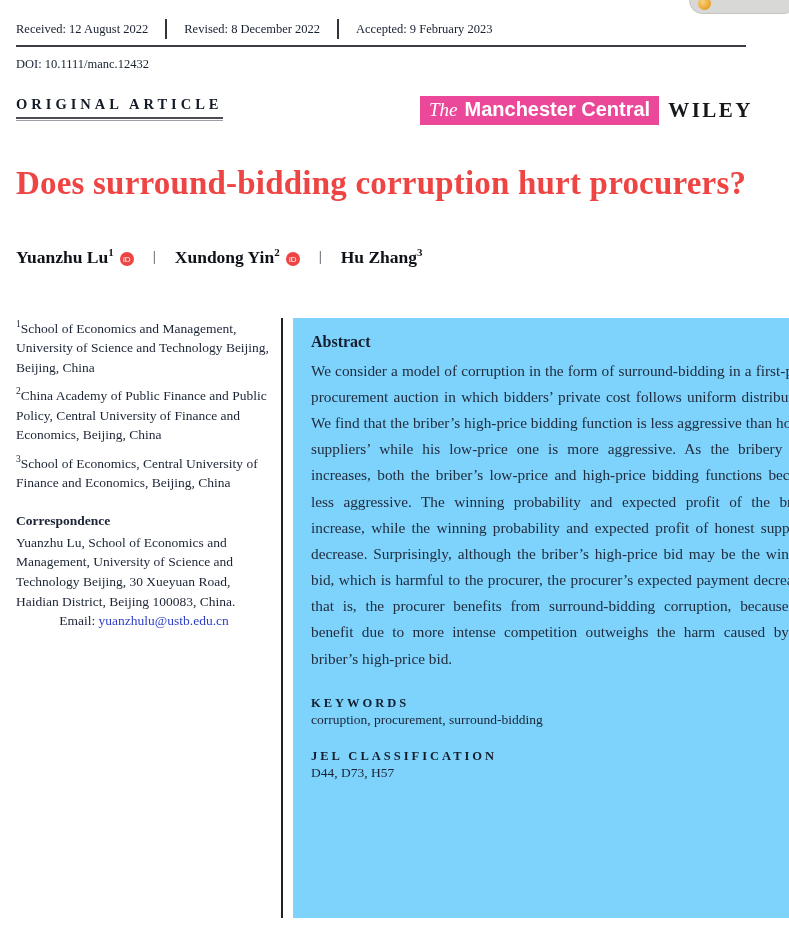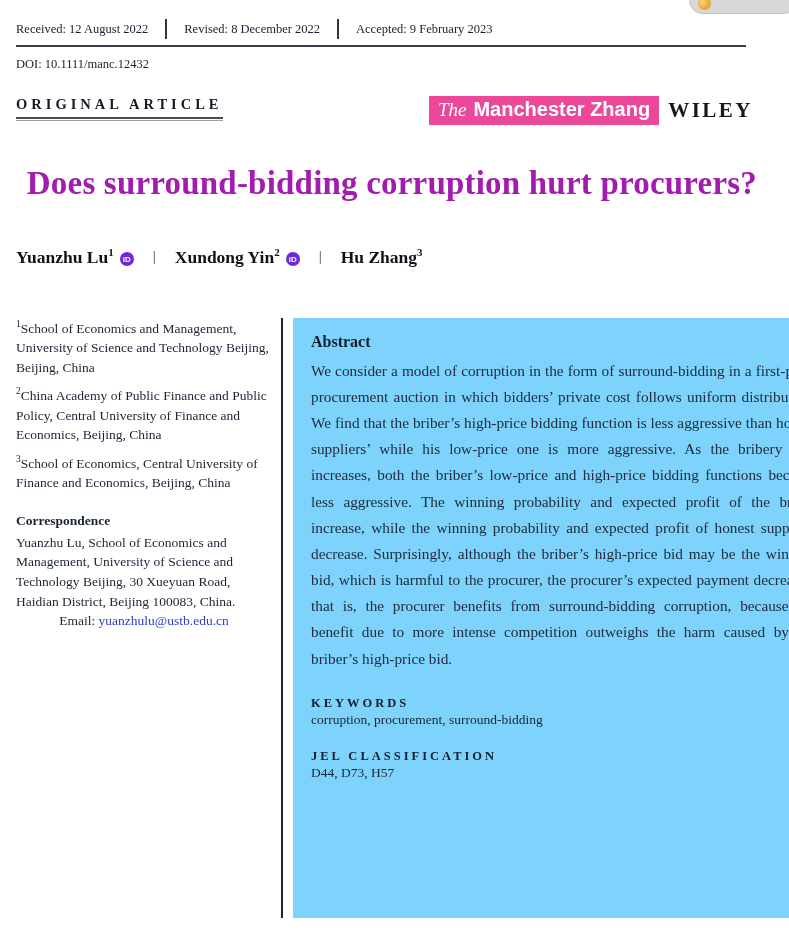--- a/index.html
+++ b/index.html
@@ -41,29 +41,29 @@
 
   .journal-block { display:flex; align-items:center; gap:9px; }
   .ms-logo {
     background:#ec4899; color:#ffffff; padding:2px 9px 4px 9px;
     display:flex; align-items:baseline; gap:7px; white-space:nowrap;
   }
   .ms-the { font-style:italic; font-size:19px; font-family:"Liberation Serif","DejaVu Serif",serif; }
   .ms-name { font-weight:bold; font-size:20px; font-family:"Liberation Sans","DejaVu Sans",sans-serif; }
   .wiley { font-size:21px; font-weight:bold; letter-spacing:2.5px; color:#16181b; white-space:nowrap; }
 
-  .title { margin-top:40px; font-size:33px; font-weight:bold; color:#a21caf; letter-spacing:0.2px;text-align:right; }
+  .title { margin-top:40px; font-size:33px; font-weight:bold; color:#ef4444; letter-spacing:0.2px; }
 
   .byline { margin-top:44px; display:flex; align-items:center; font-size:17.5px; font-weight:bold; color:#0f1319; }
   .author { white-space:nowrap; }
   .author sup { font-size:11px; }
   .orcid-badge {
     display:inline-flex; width:14px; height:14px; border-radius:50%;
-    background:#6d28d9; color:#fff; font-family:"Liberation Sans","DejaVu Sans",sans-serif;
-    font-size:8px; font-weight:bold; align-items:center; justify-content:center;
+    background:#ef4444; color:#fff; font-family:"Liberation Sans","DejaVu Sans",sans-serif;
+    font-size:8px; font-weight:normal; align-items:center; justify-content:center;
     margin-left:6px; position:relative; top:-1px; cursor:pointer;
   }
   .author-sep { font-weight:normal; color:#3a404a; margin:0 19px; font-size:15px; }
 
   .columns { display:flex; align-items:stretch; margin-top:50px; }
   .left-col { width:256px; flex:none; font-size:13.5px; line-height:1.46; color:#1b2435; }
   .aff { margin-bottom:8px; }
   .aff sup { font-size:9.5px; }
   .corr-heading { font-weight:bold; margin-top:18px; font-size:13.5px; }
   .corr-text { margin-top:2px; }
@@ -109,21 +109,21 @@
     <div class="doi-line">DOI: 10.1111/manc.12432</div>
 
     <div class="header-row">
       <div>
         <div class="article-type">ORIGINAL ARTICLE</div>
         <div class="article-type-rule"></div>
       </div>
       <div class="journal-block">
         <div class="ms-logo">
           <span class="ms-the">The</span>
-          <span class="ms-name">Manchester Zhang</span>
+          <span class="ms-name">Manchester Central</span>
         </div>
         <div class="wiley">WILEY</div>
       </div>
     </div>
 
     <h1 class="title">Does surround-bidding corruption hurt procurers?</h1>
 
     <div class="byline">
       <span class="author"><span>Yuanzhu Lu</span><sup>1</sup><span class="orcid-badge">iD</span></span>
       <span class="author-sep">|</span>

